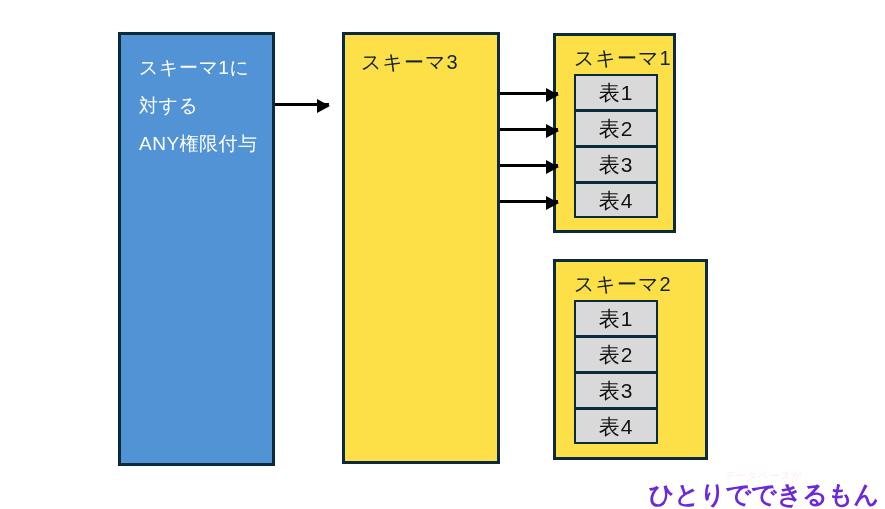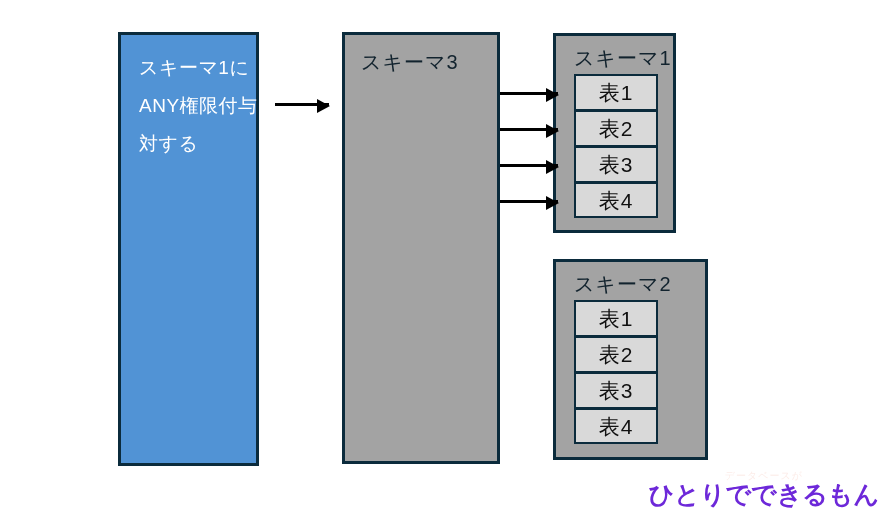--- a/index.html
+++ b/index.html
@@ -16,21 +16,21 @@
     height: 509px;
     background: #ffffff;
     overflow: hidden;
   }
 
   
   .box {
     position: absolute;
     box-sizing: border-box;
     border: 3px solid #0b2b3c;
-    background: #a3a3a3;
+    background: #fde047;
   }
   .box.grant {
     background: #5193d5;
     border-color: #0b2b3c;
   }
 
   
   .grant-text {
     position: absolute;
     left: 18px;
@@ -117,25 +117,25 @@
     letter-spacing: 0px;
     line-height: 26px;
     color: #6d28d9;
   }
 </style>
 </head>
 <body>
 
 <div id="canvas">
 
-  <div class="box grant" style="left:118px; top:32px; width:141px; height:434px;">
+  <div class="box grant" style="left:118px; top:32px; width:157px; height:434px;">
     <div class="grant-text">
       <span class="line">スキーマ1に</span>
+      <span class="line">対する</span>
       <span class="line">ANY権限付与</span>
-      <span class="line">対する</span>
     </div>
   </div>
 
   <div class="box" style="left:342px; top:32px; width:158px; height:432px;">
     <div class="schema-label schema3-label">スキーマ3</div>
   </div>
 
   <div class="box" style="left:553px; top:33px; width:123px; height:200px;">
     <div class="schema-label schema-box-label">スキーマ1</div>
     <div class="table-stack" style="left:18px; top:38px; width:84px;">

